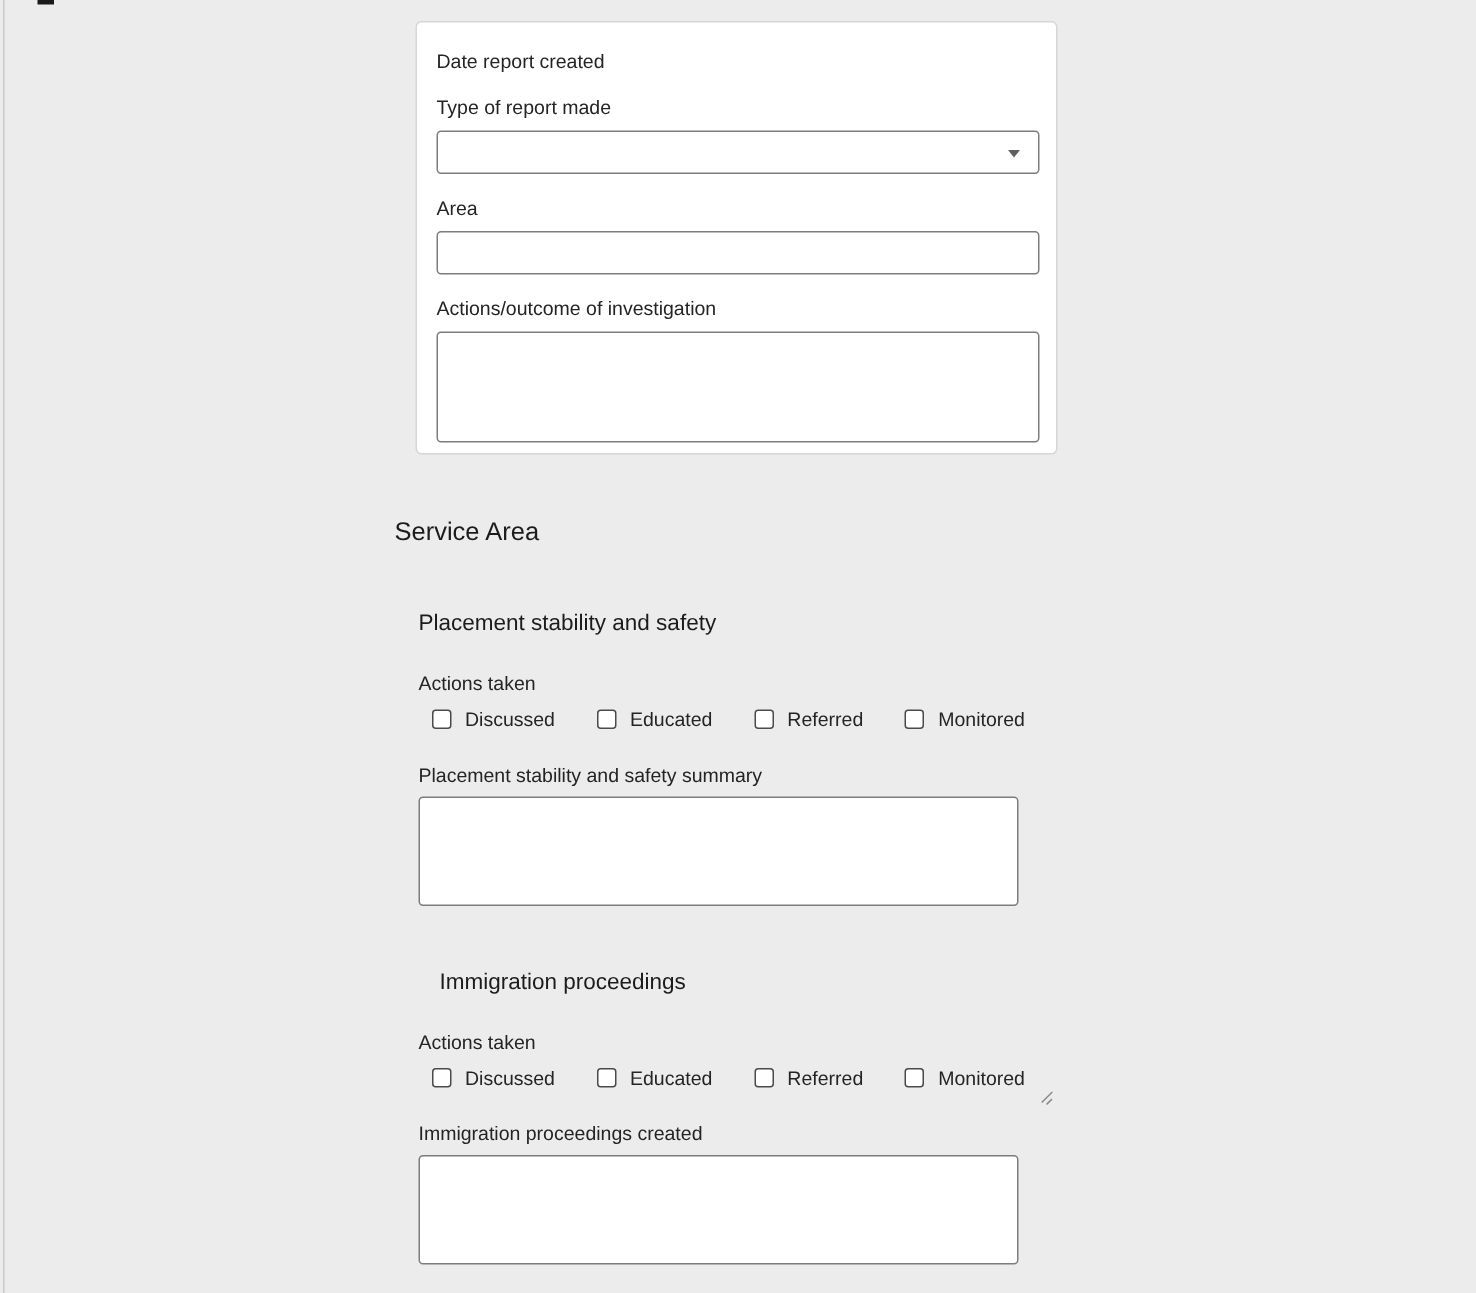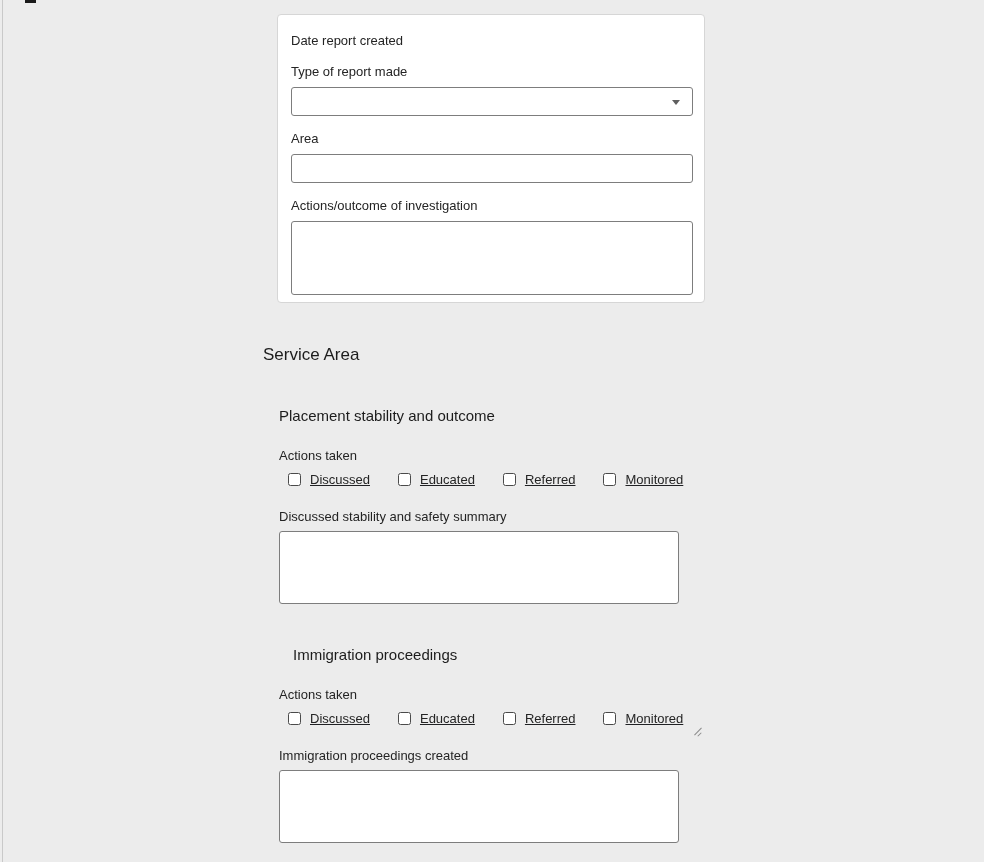--- a/index.html
+++ b/index.html
@@ -106,21 +106,20 @@
   }
   .actions-label {
     font-size: 13px;
     color: #242424;
     text-align: right;
   }
   .checkbox-row {
     display: flex;
     align-items: center;
     gap: 28px;
-    text-decoration: underline;
   }
   .checkbox-group {
     display: flex;
     align-items: center;
     cursor: pointer;
   }
   .checkbox {
     width: 13px; height: 13px;
     border: 1px solid #4a4a4a;
     border-radius: 2.5px;
@@ -167,21 +166,21 @@
 
     <span class="field-label card-label">Area</span>
     <input class="text-input" type="text" value="" style="">
 
     <span class="field-label card-label">Actions/outcome of investigation</span>
     <textarea class="textarea card-textarea" style=""></textarea>
   </div>
 
   <div class="abs section-main-heading" style="left:263px; top:345px;">Service Area</div>
 
-  <div class="abs section-sub-heading" style="left:279px; top:407px;">Placement stability and outcome</div>
+  <div class="abs section-sub-heading" style="left:279px; top:407px;">Placement stability and safety</div>
 
   <div class="abs actions-label" style="left:279px; top:448px;">Actions taken</div>
 
   <div class="abs checkbox-row" style="left:288px; top:472px;">
     <div class="checkbox-group">
       <span class="checkbox"></span>
       <span class="checkbox-label">Discussed</span>
     </div>
     <div class="checkbox-group">
       <span class="checkbox"></span>
@@ -190,21 +189,21 @@
     <div class="checkbox-group">
       <span class="checkbox"></span>
       <span class="checkbox-label">Referred</span>
     </div>
     <div class="checkbox-group">
       <span class="checkbox"></span>
       <span class="checkbox-label">Monitored</span>
     </div>
   </div>
 
-  <div class="abs actions-label" style="left:279px; top:509px;">Discussed stability and safety summary</div>
+  <div class="abs actions-label" style="left:279px; top:509px;">Placement stability and safety summary</div>
 
   <textarea class="abs textarea summary-textarea" style="left: 279px; top: 531px;"></textarea>
 
   <div class="abs section-sub-heading" style="left:293px; top:646px;">Immigration proceedings</div>
 
   <div class="abs actions-label" style="left:279px; top:687px;">Actions taken</div>
 
   <div class="abs checkbox-row" style="left:288px; top:711px;">
     <div class="checkbox-group">
       <span class="checkbox"></span>

